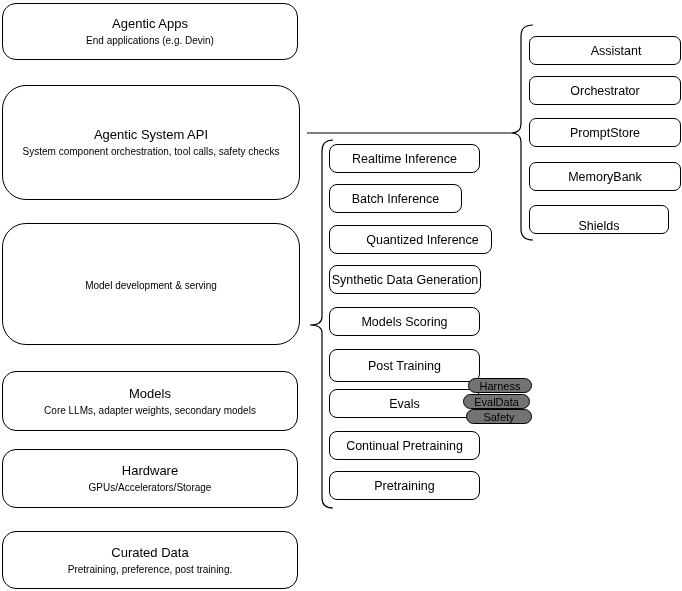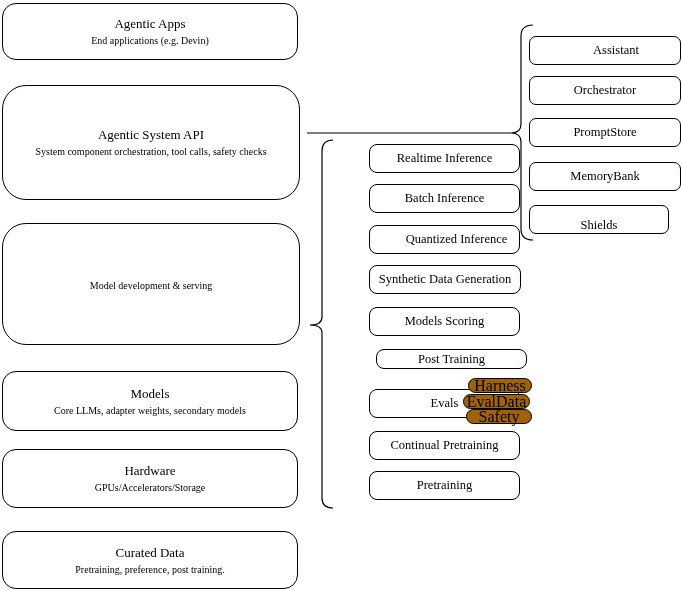--- a/index.html
+++ b/index.html
@@ -1,21 +1,21 @@
 <!DOCTYPE html>
 <html><head>
 <meta charset="utf-8">
 <style>
   html, body { margin: 0; padding: 0; background: #ffffff; }
   .canvas {
     position: relative;
     width: 682px;
     height: 591px;
     background: #ffffff;
-    font-family: Liberation Serif, serif;
+    font-family: Liberation Sans, sans-serif;
     color: #000000;
     overflow: hidden;
   }
   .overlay {
     position: absolute;
     left: 0; top: 0;
     width: 682px; height: 591px;
     pointer-events: none;
   }
   .node {
@@ -24,34 +24,34 @@
     background: #ffffff;
     border: 1px solid #000000;
     display: flex;
     flex-direction: column;
     align-items: center;
     justify-content: center;
     text-align: center;
   }
   .big   { border-radius: 14px; }
   .api   { border-radius: 24px; }
-  .mid   { border-radius: 8px;  font-size: 12.5px; margin-left: 40px; }
+  .mid   { border-radius: 8px;  font-size: 12.5px; }
   .right { border-radius: 7px;  font-size: 12.5px; }
   .title    { font-size: 13px; line-height: 15px; }
   .subtitle { font-size: 10px; line-height: 12px; margin-top: 4px; }
   .pill {
     position: absolute;
     box-sizing: border-box;
-    background: #a16207;
+    background: #737373;
     border: 1px solid #000000;
     border-radius: 999px;
     display: flex;
     align-items: center;
     justify-content: center;
-    font-size: 16px;
+    font-size: 11px;
     z-index: 3;
   }
   .mid, .right { z-index: 2; }
 </style>
 </head>
 <body>
 
 <div class="canvas">
 
   <svg class="overlay" viewBox="0 0 682 591" xmlns="http://www.w3.org/2000/svg">
@@ -85,33 +85,33 @@
   </div>
 
   <div class="node big" style="left:2px; top:531px; width:296px; height:58px;">
     <div class="title">Curated Data</div>
     <div class="subtitle">Pretraining, preference, post training.</div>
   </div>
 
   <div class="node mid" style="left:329px; top:144px; width:151px; height:29px;">
     <span>Realtime Inference</span>
   </div>
-  <div class="node mid" style="left:329px; top:184px; width:151px; height:29px;">
+  <div class="node mid" style="left:329px; top:184px; width:133px; height:29px;">
     <span>Batch Inference</span>
   </div>
-  <div class="node mid" style="left:329px; top:225px; width:151px; height:29px;padding-left:24px;">
+  <div class="node mid" style="left:329px; top:225px; width:163px; height:29px;padding-left:24px;">
     <span>Quantized Inference</span>
   </div>
   <div class="node mid" style="left:329px; top:265px; width:152px; height:29px;">
     <span>Synthetic Data Generation</span>
   </div>
   <div class="node mid" style="left:329px; top:307px; width:151px; height:29px;">
     <span>Models Scoring</span>
   </div>
-  <div class="node mid" style="left:336px; top:349px; width:151px; height:20px;">
+  <div class="node mid" style="left:329px; top:349px; width:151px; height:33px;">
     <span>Post Training</span>
   </div>
   <div class="node mid" style="left:329px; top:389px; width:151px; height:29px;">
     <span>Evals</span>
   </div>
   <div class="node mid" style="left:329px; top:431px; width:151px; height:29px;">
     <span>Continual Pretraining</span>
   </div>
   <div class="node mid" style="left:329px; top:471px; width:151px; height:29px;">
     <span>Pretraining</span>

